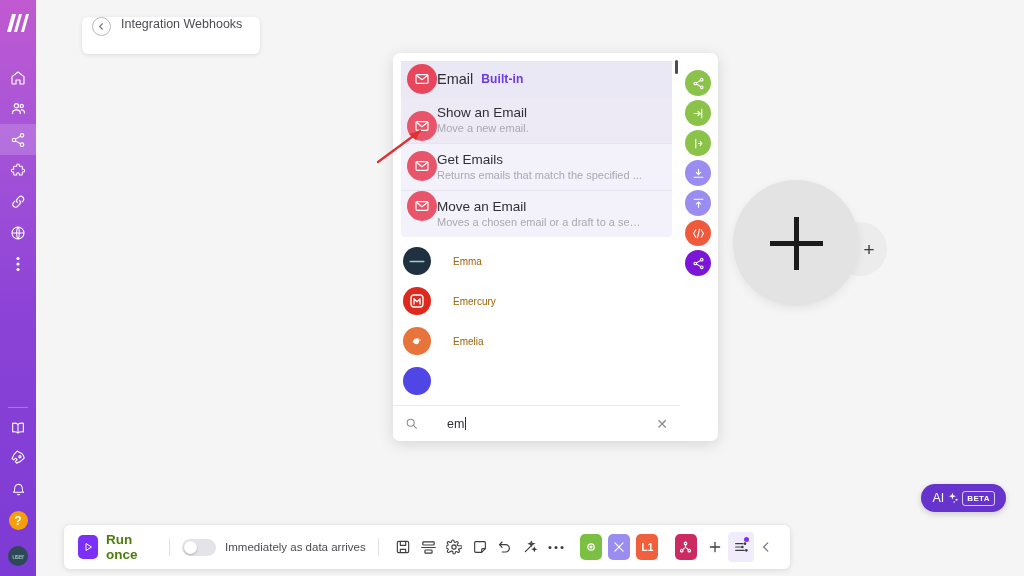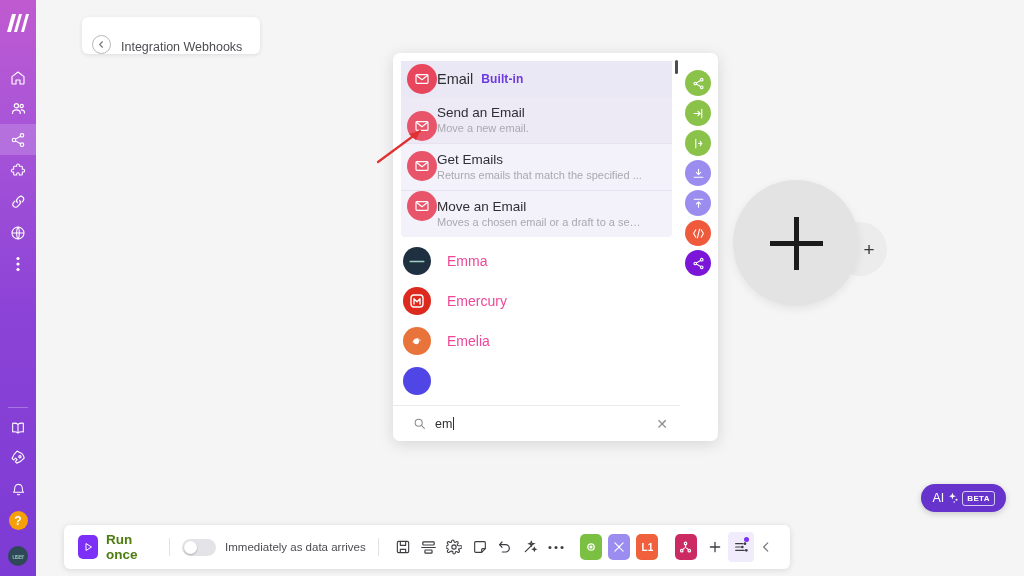--- a/index.html
+++ b/index.html
@@ -47,21 +47,21 @@
     display:flex;align-items:center;justify-content:center;
     font-size:7px;color:#9ecfc2;letter-spacing:-0.5px;
   }
 
   
   .breadcrumb {
     position: absolute; left: 82px; top: 17px;
     height: 37px; background: #fff;
     border-radius: 6px;
     box-shadow: 0 1px 4px rgba(0,0,0,0.10);
-    display: flex; align-items: flex-end;
+    display: flex; align-items: flex-start;
     padding: 0 18px 0 10px;
     z-index: 20;
   }
   .bc-back {
     width: 19px; height: 19px; border-radius: 50%;
     border: 1px solid #b9b9bd; color: #77777c;
     display: flex; align-items: center; justify-content: center;
     margin-right: 10px; cursor: pointer; flex: none;
   }
   .bc-label { font-size: 12.5px; color: #4c4c52; white-space: nowrap; }
@@ -142,29 +142,30 @@
   .app-item {
     display: flex; align-items: center;
     height: 40px; padding-left: 10px; cursor: pointer;
   }
   .app-av {
     width: 28px; height: 28px; border-radius: 50%;
     flex: none; margin-right: 16px;
     display: flex; align-items: center; justify-content: center;
     overflow: hidden;
   }
-  .app-name { font-size: 14px; color: #ec4899; }
+  .app-name { font-size: 10px; color: #a16207; margin-left: 6px; }
 
   .searchbar {
     position: absolute; left: 0; bottom: 0;
     width: 287px; height: 36px;
     border-top: 1px solid #e9e9ee;
     background: #fff;
     display: flex; align-items: center;
-    padding: 0 8px 0 20px;
+    padding: 0 8px 0 12px;
+    gap: 20px;
   }
   .search-text {
     flex: 1 1 auto; font-size: 12.5px; color: #2f2f35;
     margin-left: 9px; position: relative;
   }
   .caret {
     display: inline-block; width: 1px; height: 13px;
     background: #2f2f35; vertical-align: -2px; margin-left: 1px;
   }
   .search-clear { color: #8c8c93; font-size: 14px; cursor: pointer; padding: 0 4px; }
@@ -410,21 +411,21 @@
 
     <div class="picker-scroll">
 
       <div class="app-group">
         <div class="app-head">
           <span class="app-head-title">Email</span>
           <span class="badge-builtin">Built-in</span>
         </div>
 
         <div class="mod-row hover">
-          <div class="mod-title">Send an Email</div>
+          <div class="mod-title">Show an Email</div>
           <div class="mod-desc">Move a new email.</div>
         </div>
         <div class="mod-row">
           <div class="mod-title">Get Emails</div>
           <div class="mod-desc">Returns emails that match the specified ...</div>
         </div>
         <div class="mod-row">
           <div class="mod-title">Move an Email</div>
           <div class="mod-desc">Moves a chosen email or a draft to a sele...</div>
         </div>

